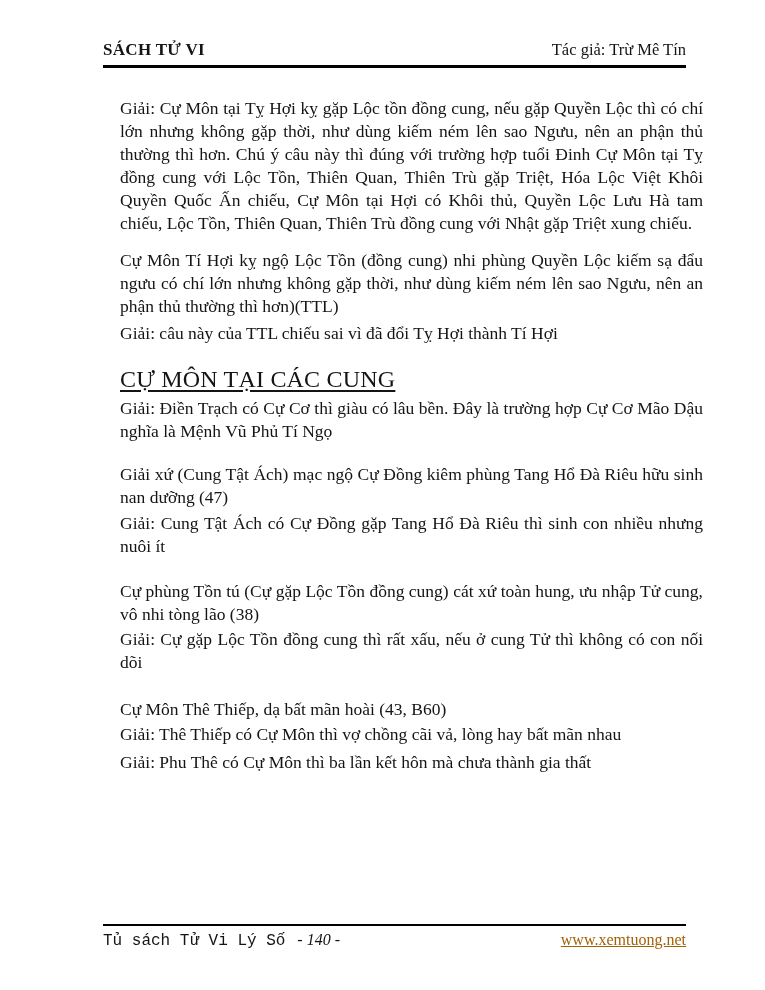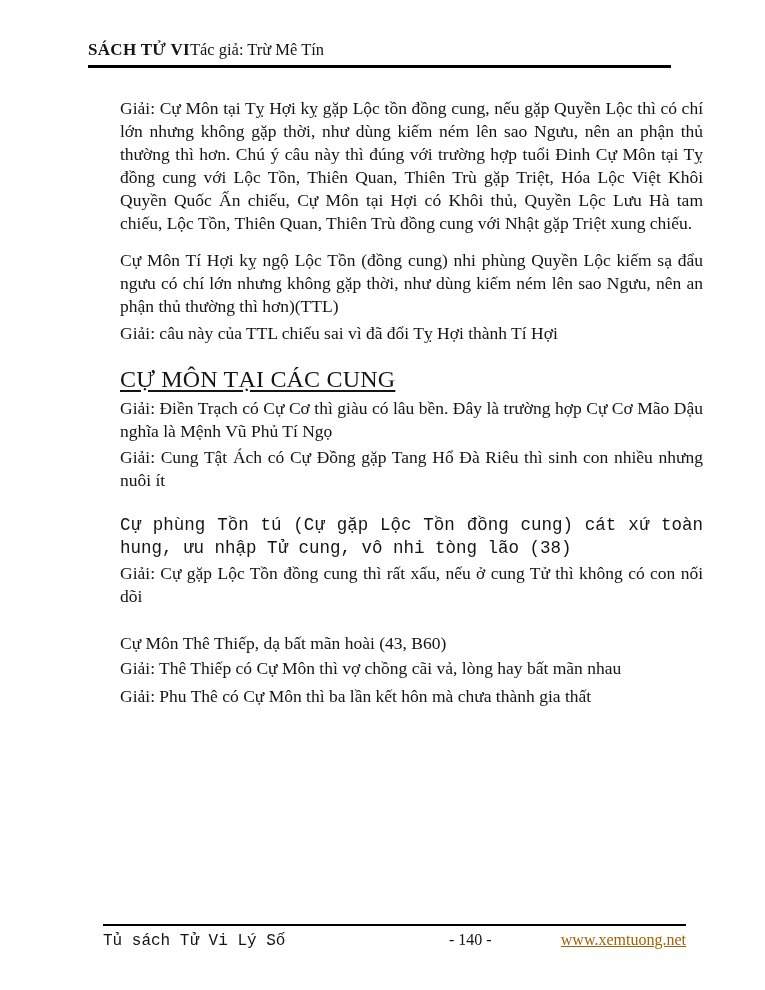--- a/index.html
+++ b/index.html
@@ -12,24 +12,25 @@
     width: 765px;
     height: 990px;
     background: #ffffff;
     font-family: "Liberation Serif", "DejaVu Serif", serif;
     color: #141414;
     overflow: hidden;
   }
   
   .header {
     position: absolute;
-    left: 88px;
+    left: 103px;
     top: 40px;
     width: 583px;
     display: flex;
+    justify-content: space-between;
     align-items: baseline;
     border-bottom: 3px solid #000000;
     padding-bottom: 5px;
   }
   .header .book-title {
     font-weight: bold;
     font-size: 17px;
     letter-spacing: 0.3px;
   }
   .header .author {
@@ -48,21 +49,21 @@
     margin: 0;
     text-align: justify;
   }
   .content p.left { text-align: left; }
   .m14 { margin-top: 14px !important; }
   .m4  { margin-top: 4px  !important; }
   .m2  { margin-top: 2px  !important; }
   .m3  { margin-top: 3px  !important; }
   .m5  { margin-top: 5px  !important; }
   .m20 { margin-top: 20px !important; }
-  .m22 { margin-top: 22px !important; font-family: Liberation Mono, monospace; }
+  .m22 { margin-top: 22px !important; }
   .m24 { margin-top: 24px !important; }
   .m26 { margin-top: 26px !important; }
   .section-heading {
     margin: 23px 0 6px 0;
     font-size: 24px;
     font-weight: normal;
     line-height: 23px;
     text-decoration: underline;
     text-underline-offset: 3px;
     letter-spacing: 0.2px;
@@ -74,21 +75,21 @@
     top: 924px;
     width: 583px;
     border-top: 2px solid #000000;
     padding-top: 5px;
     display: flex;
     justify-content: space-between;
     align-items: baseline;
     font-size: 16px;
   }
   .footer .series    { flex: 1 1 0; text-align: left; font-family: Liberation Mono, monospace; }
-  .footer .page-num  { flex: 1 1 0; text-align: right; }
+  .footer .page-num  { flex: 1 1 0; text-align: left; font-style: italic; }
   .footer .site-wrap { flex: 1 1 0; text-align: right; }
   .footer .site-link {
     color: #a16207;
     text-decoration: underline;
     cursor: pointer;
   }
 </style>
 </head>
 <body>
 
@@ -105,20 +106,21 @@
 
     <p class="m14">Cự Môn Tí Hợi kỵ ngộ Lộc Tồn (đồng cung) nhi phùng Quyền Lộc kiếm sạ đẩu ngưu có chí lớn nhưng không gặp thời, như dùng kiếm ném lên sao Ngưu, nên an phận thủ thường thì hơn)(TTL)</p>
 
     <p class="left m4">Giải: câu này của TTL chiếu sai vì đã đổi Tỵ Hợi thành Tí Hợi</p>
 
     <h2 class="section-heading">CỰ MÔN TẠI CÁC CUNG</h2>
 
 
     <p class="m2">Giải: Điền Trạch có Cự Cơ thì giàu có lâu bền. Đây là trường hợp Cự Cơ Mão Dậu nghĩa là Mệnh Vũ Phủ Tí Ngọ</p>
 
+    <p class="m20">Giải xứ (Cung Tật Ách) mạc ngộ Cự Đồng kiêm phùng Tang Hổ Đà Riêu hữu sinh nan dưỡng  (47)</p>
 
     <p class="m3">Giải: Cung Tật Ách có Cự Đồng gặp Tang Hổ Đà Riêu thì sinh con nhiều nhưng nuôi ít</p>
 
     <p class="m22">Cự phùng Tồn tú (Cự gặp Lộc Tồn đồng cung) cát xứ toàn hung, ưu nhập Tử cung, vô nhi tòng lão  (38)</p>
 
     <p class="m2">Giải: Cự gặp Lộc Tồn đồng cung thì rất xấu, nếu ở cung Tử thì không có con nối dõi</p>
 
     <p class="left m24">Cự Môn Thê Thiếp, dạ bất mãn hoài (43, B60)</p>
 
     <p class="left m2">Giải: Thê Thiếp có Cự Môn thì vợ chồng cãi vả, lòng hay bất mãn nhau</p>

